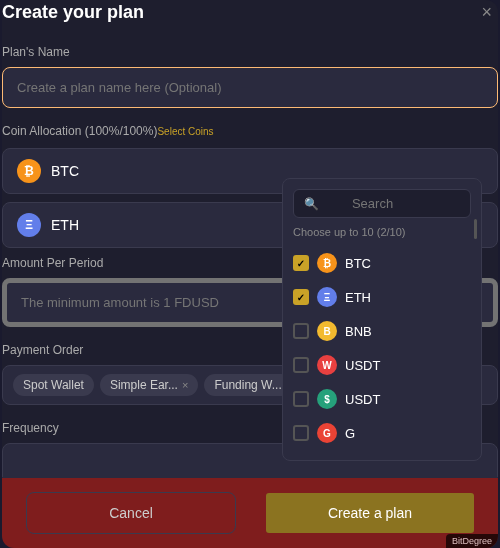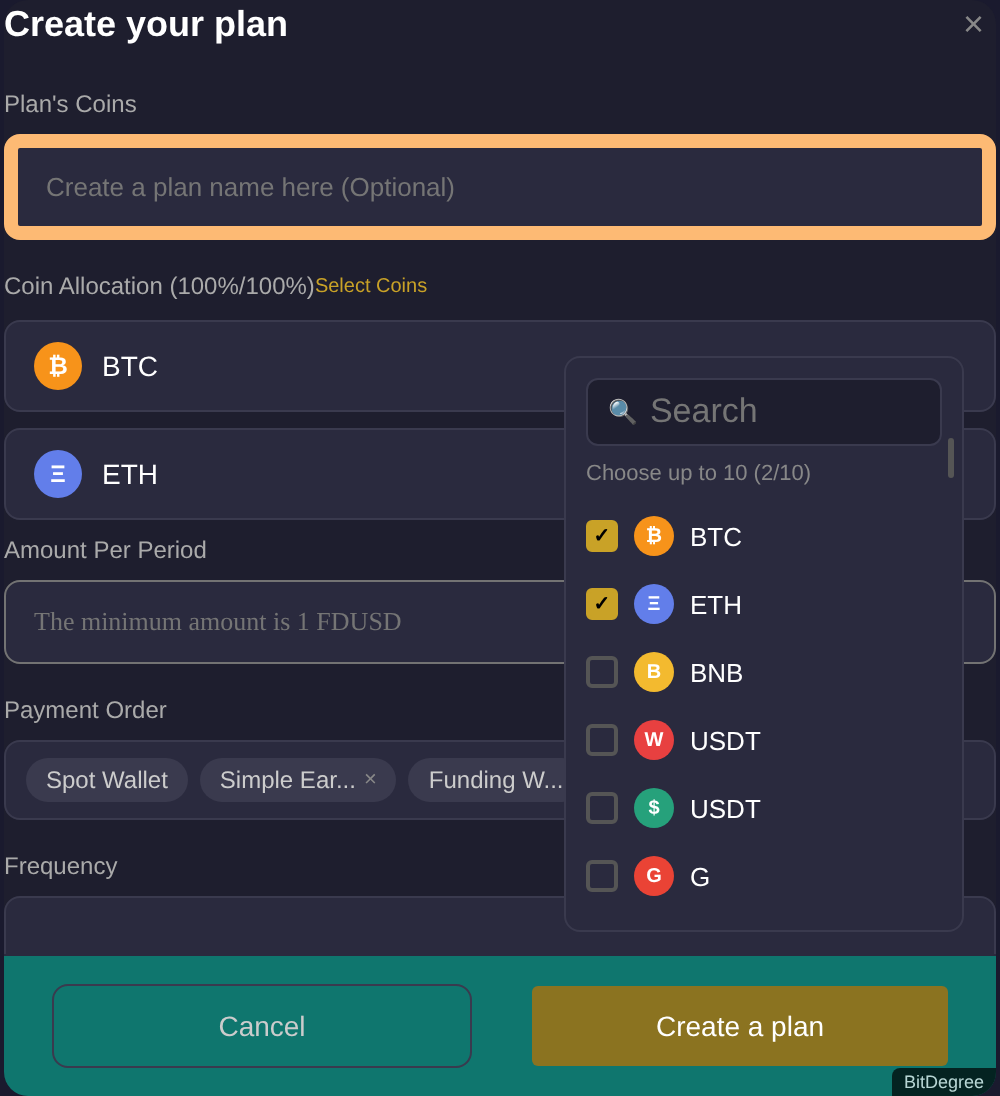--- a/index.html
+++ b/index.html
@@ -42,21 +42,21 @@
     }
     .field-label {
       font-size: 12px;
       color: #aaa;
       margin-bottom: 8px;
       font-weight: 500;
     }
     .text-input {
       width: 100%;
       background: #2a2a3e;
-      border: 7px solid #fdba74;
+      border: 1px solid #fdba74;
       border-radius: 8px;
       padding: 12px 14px;
       color: #666;
       font-size: 13px;
       outline: none;
       margin-bottom: 16px;
     }
     .coin-allocation-header {
       display: flex;
       align-items: center;
@@ -123,22 +123,23 @@
     }
     .search-icon {
       color: #666;
       font-size: 12px;
     }
     .search-input {
       background: none;
       border: none;
       outline: none;
       color: #fff;
-      font-size: 17px;
+      font-size: 13px;
       width: 100%;
+      margin-left: 27px;
     }
     .dropdown-hint {
       font-size: 11px;
       color: #888;
       padding: 0 10px 8px 10px;
     }
     .dropdown-item {
       display: flex;
       align-items: center;
       padding: 7px 10px;
@@ -174,28 +175,27 @@
       right: 4px;
       top: 40px;
       width: 3px;
       height: 20px;
       background: #555;
       border-radius: 2px;
     }
     .amount-input {
       width: 100%;
       background: #2a2a3e;
-      border: 1px solid #737373;
+      border: 5px solid #737373;
       border-radius: 8px;
       padding: 12px 14px;
       color: #555;
       font-size: 13px;
       outline: none;
       margin-bottom: 16px;
-      font-family: Liberation Serif, serif;
     }
     .payment-tags {
       display: flex;
       gap: 6px;
       flex-wrap: wrap;
       background: #2a2a3e;
       border: 1px solid #3a3a4e;
       border-radius: 8px;
       padding: 8px 10px;
       margin-bottom: 16px;
@@ -227,21 +227,21 @@
       margin-bottom: 4px;
     }
     .modal-footer {
       position: absolute;
       bottom: 0;
       left: 0;
       right: 0;
       display: flex;
       gap: 12px;
       padding: 14px 24px;
-      background: #0f766e;
+      background: #7f1d1d;
       border-top: 1px solid #2a2a3e;
       align-items: center;
     }
     .cancel-btn {
       flex: 1;
       padding: 12px;
       background: transparent;
       border: 1px solid #3a3a4e;
       border-radius: 8px;
       color: #ccc;
@@ -277,21 +277,21 @@
 <body>
 
 <div class="modal">
   
   <div class="modal-header">
     <span class="modal-title">Create your plan</span>
     <button class="close-btn">×</button>
   </div>
 
   
-  <div class="field-label">Plan's Coins</div>
+  <div class="field-label">Plan's Name</div>
   <input class="text-input" type="text" placeholder="Create a plan name here (Optional)" style="">
 
   
   <div class="coin-allocation-header">
     <span class="field-label" style="margin-bottom:0">Coin Allocation (100%/100%)</span>
     <a class="select-coins-link">Select Coins</a>
   </div>
 
   
   <div class="coin-row">

